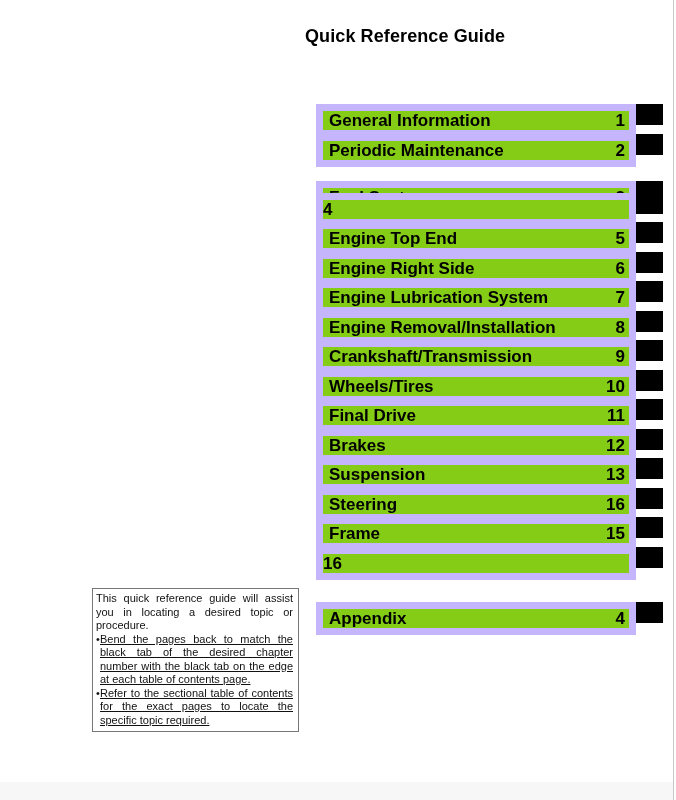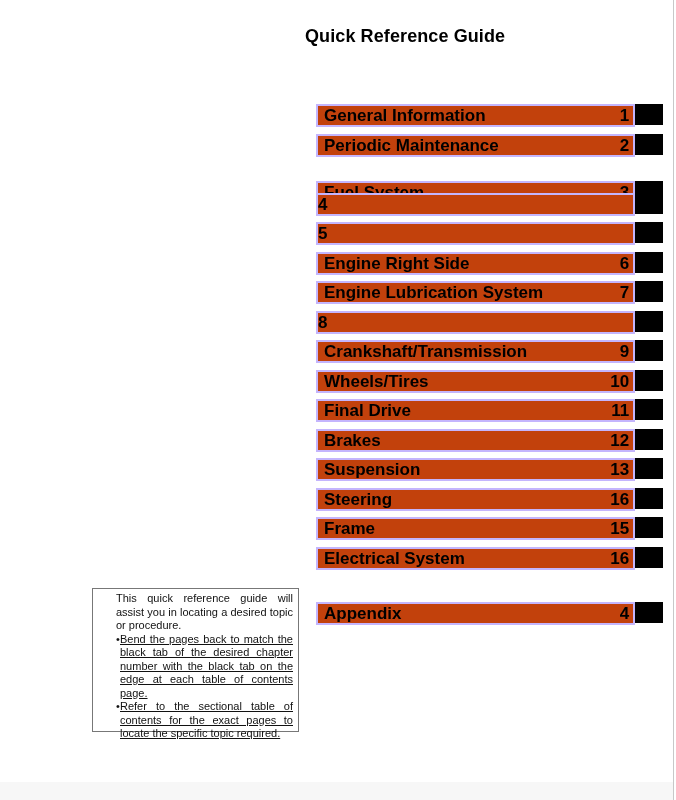--- a/index.html
+++ b/index.html
@@ -22,42 +22,42 @@
       font-size: 18px; font-weight: bold; letter-spacing: 0.1px;
       white-space: nowrap;
     }
     .toc { position: absolute; left: 316px; top: 104px; width: 347px; }
     .row {
       position: absolute; left: 0; width: 347px; height: 21px;
       display: flex; cursor: pointer;
     }
     .row .box {
       width: 317px; height: 19px;
-      border: 2px solid #c4b5fd;
-      background: #c2410c;
+      border: 7px solid #c4b5fd;
+      background: #84cc16;
       display: flex; align-items: center; justify-content: space-between;
       box-sizing: content-box;
       text-align: center;
     }
     .row .label {
       font-size: 17px; font-weight: bold; padding-left: 6px;
       white-space: nowrap; line-height: 19px;
     }
     .row .num {
       font-size: 17px; font-weight: bold; padding-right: 4px;
       line-height: 19px;
     }
     .row .tab {
       width: 28px; height: 21px; background: #000;
     }
     .info {
       position: absolute; left: 92px; top: 588px;
       width: 207px; height: 144px; box-sizing: border-box;
       border: 1px solid #777;
-      padding: 3px 5px 0 23px;
+      padding: 3px 5px 0 3px;
       font-size: 11px; line-height: 13.5px; color: #111;
     }
     .info p { margin: 0; text-align: justify; }
     .info .bullet { display: flex; }
     .info .bullet .dot { width: 4px; flex: none; }
     .info .bullet .txt { text-align: justify; flex: 1; text-decoration: underline; }
   </style>
 </head>
 <body>
 
@@ -89,40 +89,42 @@
     <div class="tab"></div>
   </div>
   <div class="row" style="top:88.5px">
     <div class="box">
       <span class="num">4</span>
     </div>
     <div class="tab"></div>
   </div>
   <div class="row" style="top:118px">
     <div class="box">
+      <span class="label">Engine Top End</span>
       <span class="num">5</span>
     </div>
     <div class="tab"></div>
   </div>
   <div class="row" style="top:147.5px">
     <div class="box">
       <span class="label">Engine Right Side</span>
       <span class="num">6</span>
     </div>
     <div class="tab"></div>
   </div>
   <div class="row" style="top:177px">
     <div class="box">
       <span class="label">Engine Lubrication System</span>
       <span class="num">7</span>
     </div>
     <div class="tab"></div>
   </div>
   <div class="row" style="top:206.5px">
     <div class="box">
+      <span class="label">Engine Removal/Installation</span>
       <span class="num">8</span>
     </div>
     <div class="tab"></div>
   </div>
   <div class="row" style="top:236px">
     <div class="box">
       <span class="label">Crankshaft/Transmission</span>
       <span class="num">9</span>
     </div>
     <div class="tab"></div>
@@ -164,21 +166,20 @@
   </div>
   <div class="row" style="top:413px">
     <div class="box">
       <span class="label">Frame</span>
       <span class="num">15</span>
     </div>
     <div class="tab"></div>
   </div>
   <div class="row" style="top:442.5px">
     <div class="box">
-      <span class="label">Electrical System</span>
       <span class="num">16</span>
     </div>
     <div class="tab"></div>
   </div>
   <div class="row" style="top:498px">
     <div class="box">
       <span class="label">Appendix</span>
       <span class="num">4</span>
     </div>
     <div class="tab"></div>

